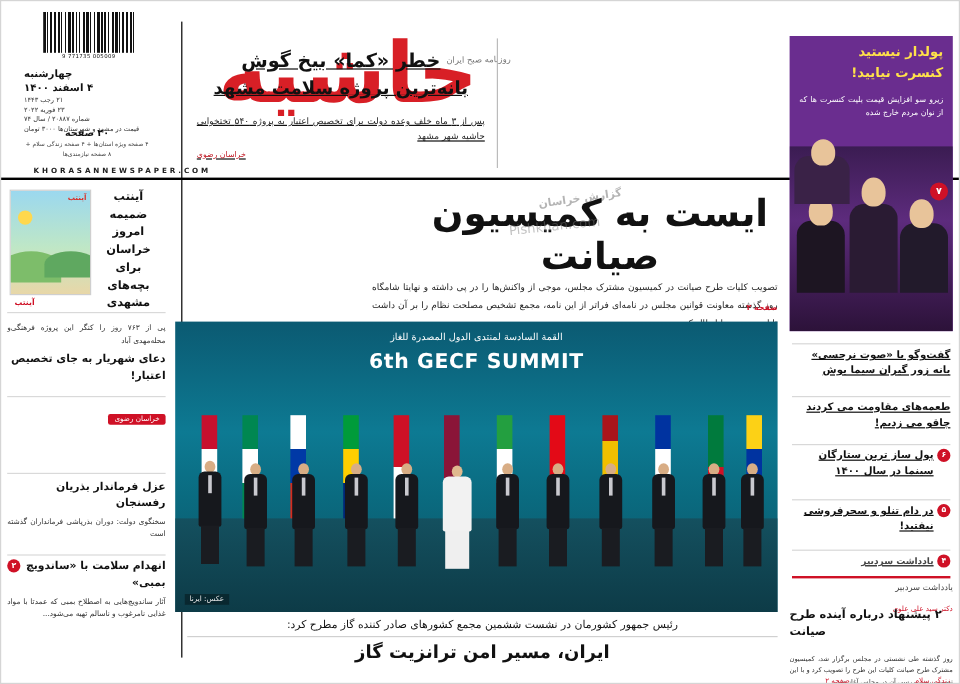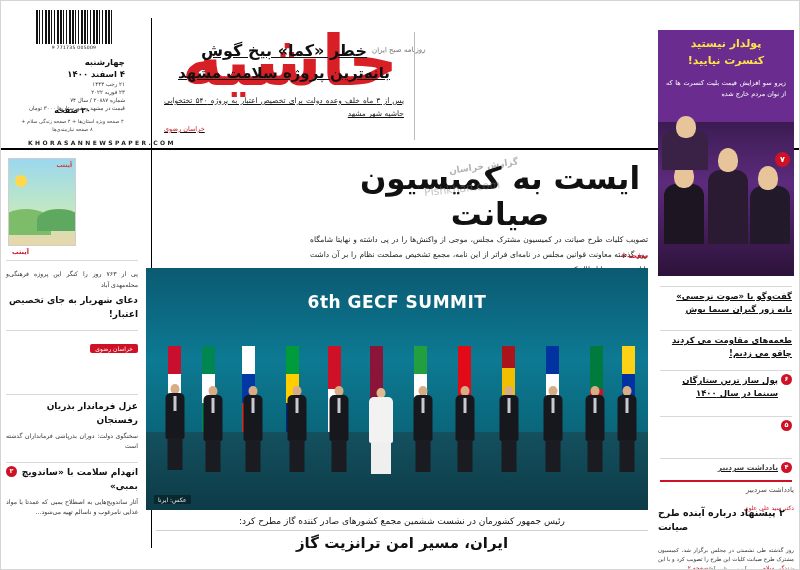--- a/index.html
+++ b/index.html
@@ -44,21 +44,21 @@
     font-size: 4.5px;
     letter-spacing: .3px;
     color: #111;
     text-align: center;
     direction: ltr;
   }
   #date-block {
     position: absolute;
     left: 20px; top: 56px;
     width: 105px;
-    text-align: right;
+    text-align: left;
     line-height: 1.45;
     color: #111;
   }
   #date-block .d1 { font-size: 8.5px; font-weight: bold; }
   #date-block .d2 { font-size: 8.5px; font-weight: bold; }
   #date-block .d3 { font-size: 5.5px; color: #333; }
   #date-block .d4 { font-size: 5.5px; color: #333; }
   #date-block .d5 { font-size: 5.5px; color: #333; }
   #pages-line {
     position: absolute;
@@ -162,21 +162,20 @@
     position: absolute;
     right: 6px; top: 12px;
     width: 136px; height: 246px;
     background: #6a2d8f;
     overflow: hidden;
   }
   #promo-title {
     position: absolute;
     right: 8px; top: 6px;
     width: 120px;
-    text-align: center;
     color: #ffe24a;
     font-size: 11px;
     font-weight: bold;
     line-height: 1.5;
   }
   #promo-text {
     position: absolute;
     right: 8px; top: 48px;
     width: 120px;
     color: #ffffff;
@@ -600,20 +599,23 @@
     </div>
 
     <div class="rule-red" style="top:352px;"></div>
     <div class="dot-num" style="right:8px; top:356px;">۶</div>
     <div class="rnews" style="top:356px;">
       <div class="t" style="padding-right:14px;">پول ساز ترین ستارگان سینما در سال ۱۴۰۰</div>
     </div>
 
     <div class="rule-red" style="top:398px;"></div>
     <div class="dot-num" style="right:8px; top:402px;">۵</div>
+    <div class="rnews" style="top:402px;">
+      <div class="t" style="padding-right:14px;">در دام تنلو و سحرفروشی نیفتید!</div>
+    </div>
 
     <div class="rule-red" style="top:440px;"></div>
     <div class="dot-num" style="right:8px; top:444px;">۴</div>
     <div class="rnews" style="top:444px;">
       <div class="t" style="padding-right:14px; font-size:7.5px; color:#444;">یادداشت سردبیر</div>
     </div>
 
     <div class="rule-red" style="top:462px; background:#cf1126; height:2px;"></div>
 
     <div id="rb-panel">
@@ -628,20 +630,21 @@
   </div>
 
   <div id="left-col">
 
     <div id="mag-thumb">
       <div class="mtitle">آینتب</div>
       <div class="sunny"></div>
       <div class="hill"></div>
       <div class="hill2"></div>
     </div>
+    <div id="lc-title">آینتب ضمیمه امروز خراسان برای بچه‌های مشهدی</div>
     <div id="lc-badge">آینتب</div>
 
     <div class="hr-light" style="top:108px;"></div>
     <div class="lnews" style="top:114px;">
       <div class="s">پی از ۷۶۳ روز را کنگر این پروژه فرهنگی‌و محله‌مهدی آباد</div>
       <div class="t" style="margin-top:4px;">دعای شهریار به جای تخصیص اعتبار!</div>
     </div>
 
     <div class="hr-light" style="top:178px;"></div>
     <div class="lnews" style="top:184px;">
@@ -662,20 +665,21 @@
     </div>
   </div>
 
   <div id="main-kicker">گزارش خراسان</div>
   <div id="main-title">ایست به کمیسیون صیانت</div>
   <div id="watermark">Pishkhan.com</div>
   <div id="main-lead">تصویب کلیات طرح صیانت در کمیسیون مشترک مجلس، موجی از واکنش‌ها را در پی داشته و نهایتا شامگاه روز گذشته معاونت قوانین مجلس در نامه‌ای فراتر از این نامه، مجمع تشخیص مصلحت نظام را بر آن داشت تا این مصوبه را ابطال کرد</div>
   <div id="main-pagelink">صفحه ۲</div>
 
   <div id="photo">
+    <div id="photo-caption-ar">القمة السادسة لمنتدى الدول المصدرة للغاز</div>
     <div id="photo-caption-en">6th GECF SUMMIT</div>
 
     <div id="photo-floor"></div>
 
     <div class="flag" style="left:22px;  background:linear-gradient(180deg,#c8102e 33%,#ffffff 33% 66%,#006847 66%);"></div>
     <div class="flag" style="left:56px;  background:linear-gradient(180deg,#008751 33%,#ffffff 33% 66%,#008751 66%);"></div>
     <div class="flag" style="left:96px;  background:linear-gradient(180deg,#ffffff 33%,#0039a6 33% 66%,#d52b1e 66%);"></div>
     <div class="flag" style="left:140px; background:linear-gradient(180deg,#009b3a 33%,#ffce00 33% 66%,#002776 66%);"></div>
     <div class="flag" style="left:182px; background:linear-gradient(180deg,#ce1126 50%,#ffffff 50%);"></div>
     <div class="flag" style="left:224px; background:linear-gradient(180deg,#8a1538 100%);"></div>

